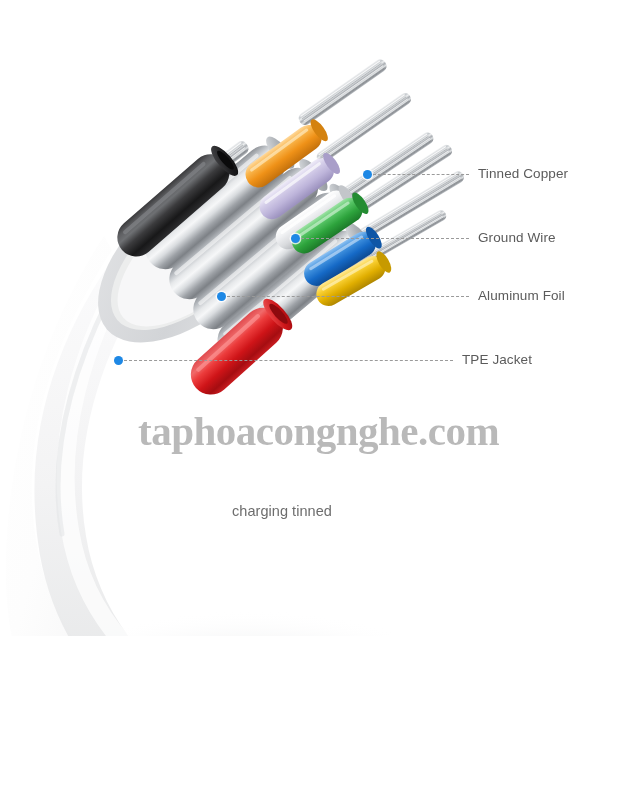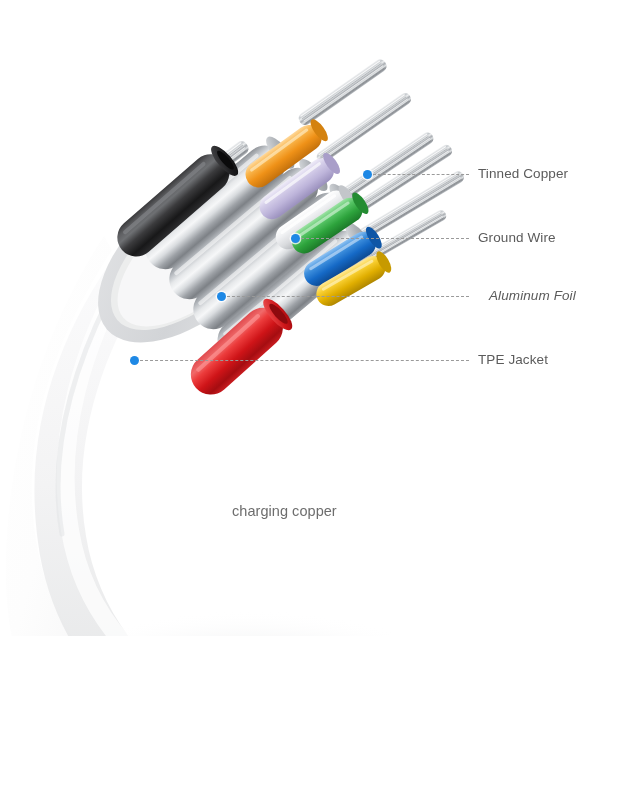--- a/index.html
+++ b/index.html
@@ -415,30 +415,31 @@
 
   <div class="callout" style="left:291px; top:228px; width:178px;">
     <span class="dot" style="background:#1e88e5;"></span>
     <span class="dash"></span>
     <span class="ctext" style="left:187px;text-align:center;">Ground Wire</span>
   </div>
 
   <div class="callout" style="left:217px; top:286px; width:252px;">
     <span class="dot" style="background:#1e88e5;"></span>
     <span class="dash"></span>
-    <span class="ctext" style="left:272px;font-style:italic;">Aluminum Foil</span>
+    <span class="ctext" style="left:261px;">Aluminum Foil</span>
   </div>
 
-  <div class="callout" style="left:130px; top:350px; width:339px;">
+  <div class="callout" style="left:114px; top:350px; width:339px;">
     <span class="dot" style="background:#1e88e5;"></span>
     <span class="dash"></span>
     <span class="ctext" style="left:348px;">TPE Jacket</span>
   </div>
 
+  <div id="watermark">taphoacongnghe.com</div>
 
   <div id="headline">
     <div class="h-sub">
       <br>
-      <span>charging copper</span>
+      <span>charging tinned</span>
     </div>
   </div>
 
 </div>
 
 </body></html>

